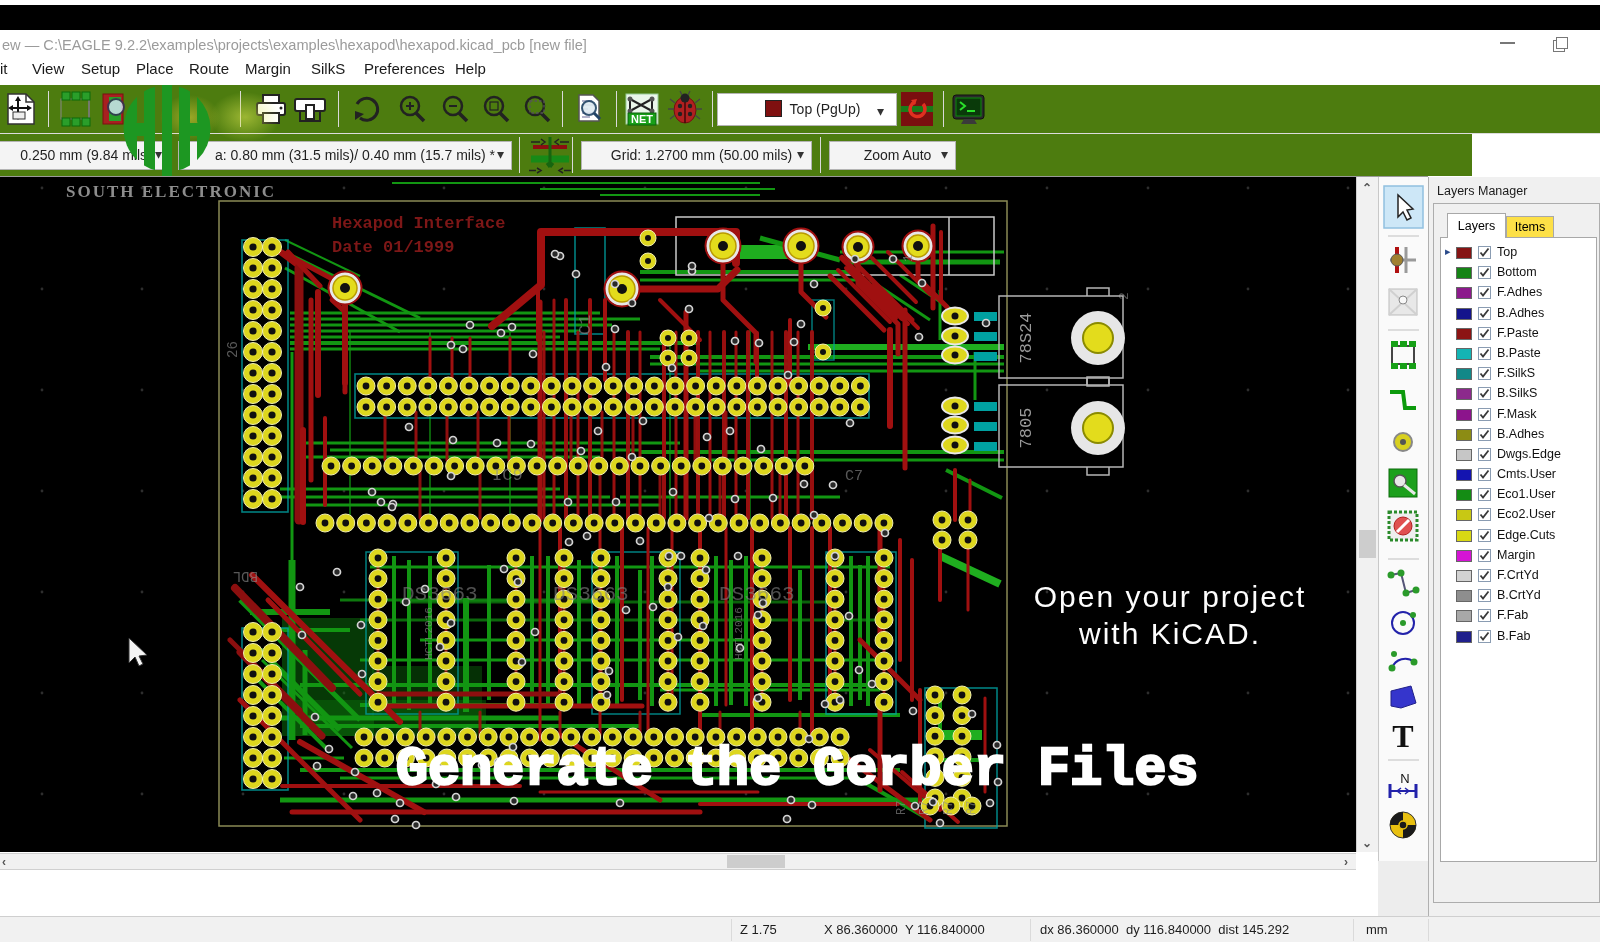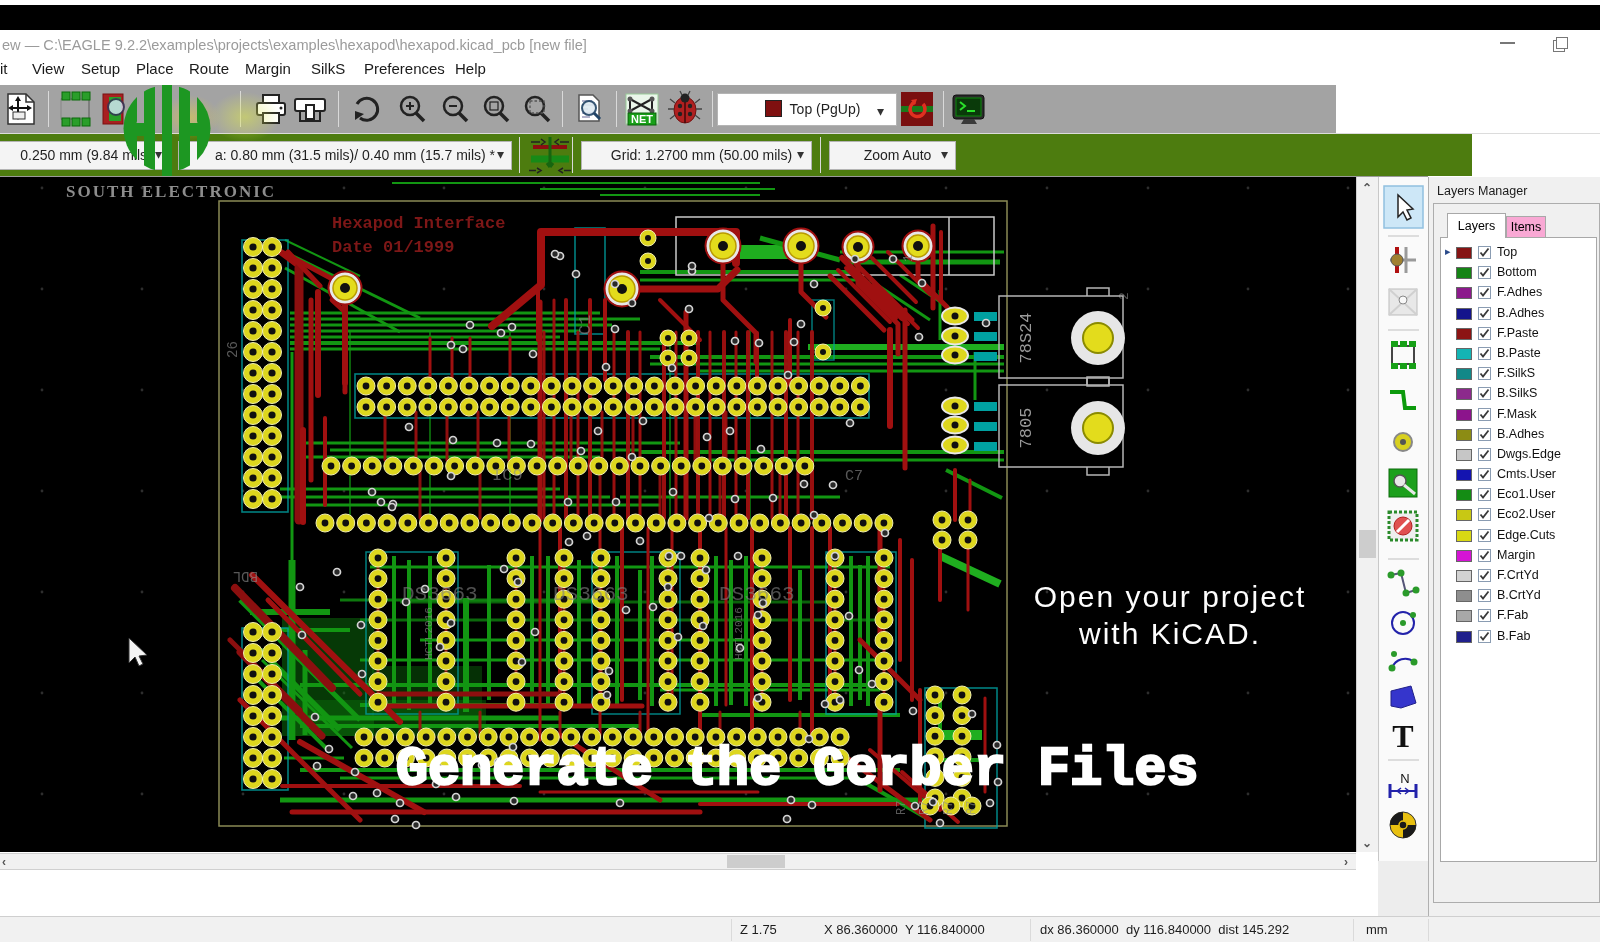--- a/index.html
+++ b/index.html
@@ -4,42 +4,42 @@
 html,body { width:1600px; height:942px; overflow:hidden; background:#fff;
   font-family:"Liberation Sans", sans-serif; }
 .abs { position:absolute;text-align:center; }
 #titleblack { left:0; top:5px; width:1600px; height:25px; background:#000; }
 #titletext { left:2px; top:37px; font-size:14.6px; color:#9b9b9b; white-space:nowrap; }
 #winmin { left:1500px; top:42px; width:15px; height:2px; background:#777; }
 #winrest { left:1556px; top:37px; width:12px; height:12px; border:1.2px solid #777; background:#fff; }
 #winrest2 { left:1553px; top:40px; width:12px; height:12px; border:1.2px solid #777; background:#fff; }
 #menubar { left:0; top:60px; font-size:15px; color:#1a1a1a; }
 #menubar span { position:absolute; top:0; white-space:nowrap; }
-#toolrow1 { left:0; top:85px; width:1336px; height:48px; background:#a3a3a3; }
+#toolrow1 { left:0; top:85px; width:1600px; height:48px; background:#4d7c0f; }
 .vsep { position:absolute; top:6px; width:1px; height:36px; background:#d9d9d9; }
 #rowline { left:0; top:133px; width:1600px; height:1px; background:#dcdcdc; }
 #toolrow2 { left:0; top:134px; width:1472px; height:42px; background:#4d7c0f; }
 .dd { position:absolute; top:7px; height:29px; background:#f4f4f4; border:1px solid #b4b4b4;
   font-size:14px; color:#1f1f1f; line-height:27px; white-space:nowrap; }
 .dd .chev { position:absolute; right:7px; top:-1px; color:#333; font-size:14px; }
 #canvasline { left:0; top:176px; width:1428px; height:1px; background:#9a9a9a; }
 #canvas { left:0; top:177px; width:1356px; height:675px; background:#000; }
 #vscroll { left:1356px; top:177px; width:22px; height:675px; background:#f1f1f1; border-left:1px solid #d0d0d0; }
 #vthumb { left:1359px; top:530px; width:17px; height:28px; background:#cdcdcd; }
 .sarrow { position:absolute; color:#555; font-size:12px; font-weight:bold; }
 #hscroll { left:0; top:853px; width:1356px; height:17px; background:#f1f1f1; border-top:1px solid #d0d0d0; border-bottom:1px solid #d0d0d0; }
 #hthumb { left:727px; top:855px; width:58px; height:13px; background:#cdcdcd; }
 #belowwhite { left:0; top:871px; width:1378px; height:45px; background:#fff; }
 #rtbcol { left:1378px; top:177px; width:50px; height:690px; background:#fafafa; border-left:1px solid #c8c8c8; }
 #rtbbelow { left:1378px; top:861px; width:50px; height:55px; background:#ededed; }
 #panel { left:1428px; top:177px; width:172px; height:739px; background:#f0f0f0; border-left:1px solid #b0b0b0; }
 #paneltitle { left:1437px; top:184px; font-size:12.5px; color:#1a1a1a; }
 #panelbox { left:1433px; top:203px; width:167px; height:700px; border:1px solid #adadad; background:#f0f0f0; }
 #tabLayers { left:1447px; top:213px; width:59px; height:25px; background:#fff; border:1px solid #a8a8a8; border-bottom:none; font-size:12.5px; text-align:center; line-height:24px; z-index:3; }
-#tabItems { left:1506px; top:216px; width:40px; height:22px; background:#f9a8d4; border:1px solid #a8a8a8; font-size:12.5px; text-align:center; line-height:21px; }
+#tabItems { left:1506px; top:216px; width:48px; height:22px; background:#fde047; border:1px solid #a8a8a8; font-size:12.5px; text-align:center; line-height:21px; }
 #listbox { left:1440px; top:237px; width:157px; height:625px; background:#fff; border:1px solid #a8a8a8; padding-top:6px; }
 .lrow { position:relative; height:20.2px; font-size:12.5px; color:#111; }
 .lrow .sw { position:absolute; left:15px; top:3px; width:16px; height:12px; border:1px solid #666; }
 .lrow .cb { position:absolute; left:37px; top:2px; width:13px; height:13px; background:#fff; border:1px solid #8a9cb2; }
 .lrow .cb svg { position:absolute; left:0; top:0; }
 .lrow .lname { position:absolute; left:56px; top:1px; }
 .lrow .arr { position:absolute; left:4px; top:1px; color:#2a4a8a; font-size:11px; }
 #statusbar { left:0; top:916px; width:1600px; height:26px; background:#f1f1f1; border-top:1px solid #cfcfcf; font-size:13px; color:#1d1d1d; }
 #statusbar span { position:absolute; top:5px; white-space:nowrap; }
 .ssep { position:absolute; top:2px; width:1px; height:22px; background:#dadada; }

